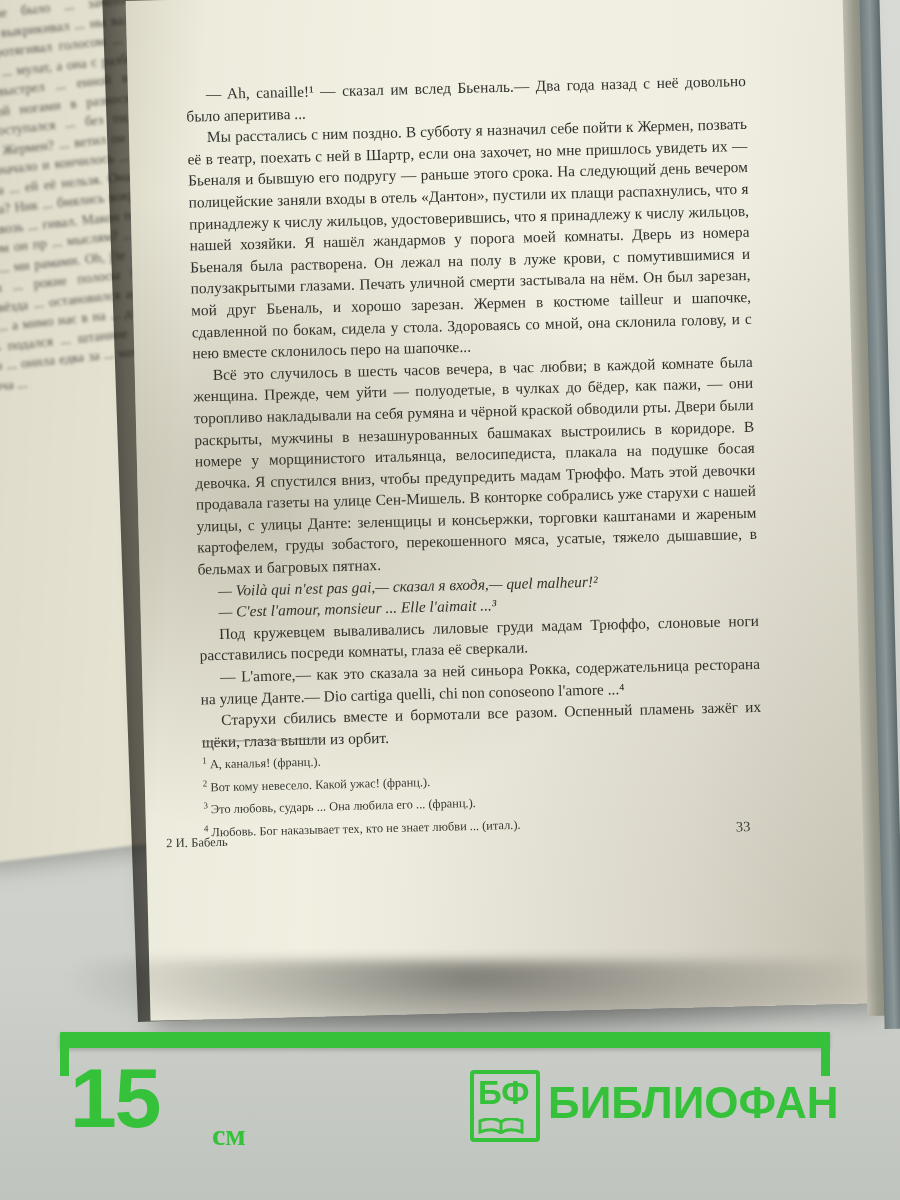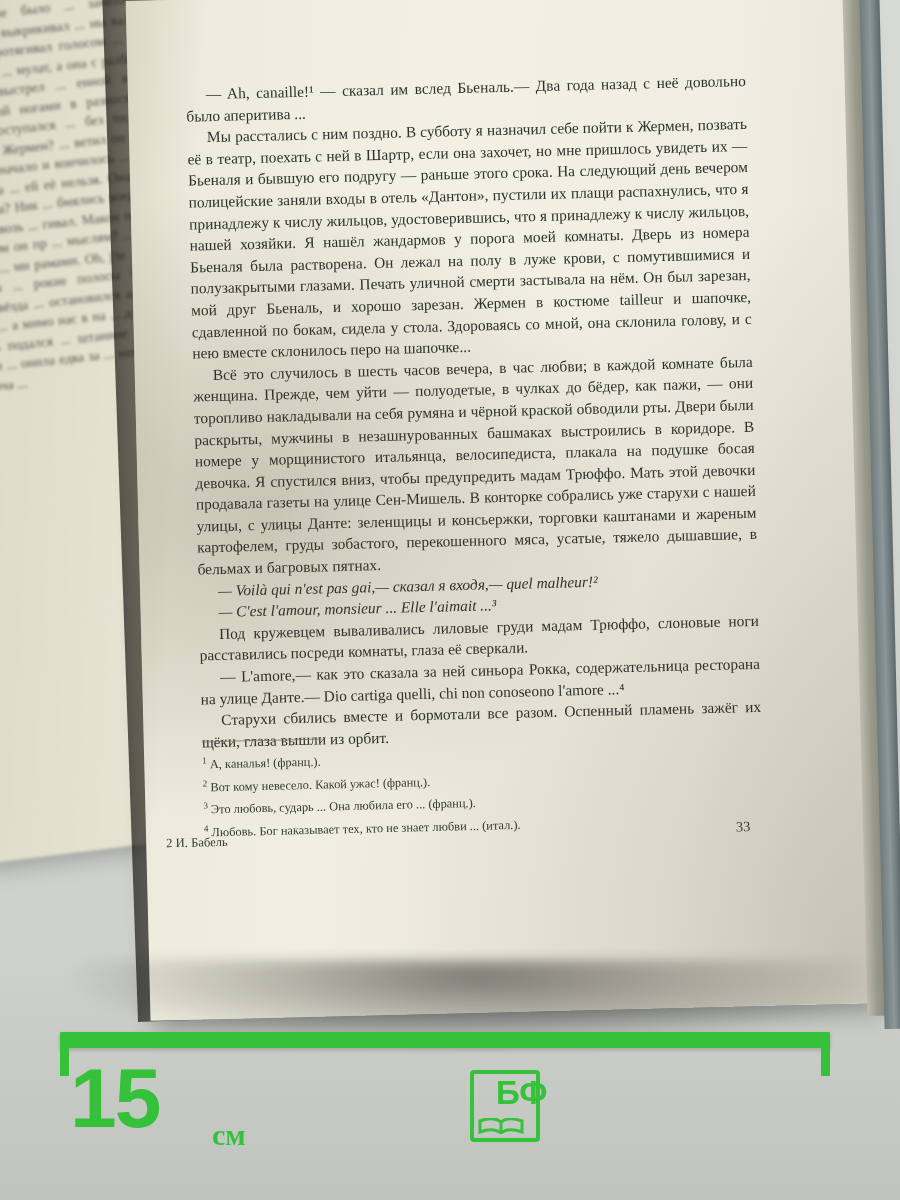--- a/index.html
+++ b/index.html
@@ -145,21 +145,21 @@
   }
 
   
   .logo-box{
     position:absolute;left:470px;top:1070px;width:62px;height:64px;
     border:4px solid #35c23a;border-radius:4px;
   }
   .logo-bf{
     position:absolute;left:478px;top:1076px;
     font-family:"Liberation Sans", sans-serif;
-    font-weight:bold;font-size:33px;color:#35c23a;line-height:33px;margin-left:18px;
+    font-weight:bold;font-size:33px;color:#35c23a;line-height:33px;
   }
   .logo-book{
     position:absolute;left:478px;top:1118px;width:46px;height:16px;
   }
   .brand{
     position:absolute;left:548px;top:1078px;
     font-family:"Liberation Sans", sans-serif;
     font-weight:bold;font-size:44px;color:#35c23a;letter-spacing:0px;
   }
 </style>
@@ -225,14 +225,15 @@
   <div class="scale-unit">см</div>
 
   <div class="logo-box"></div>
   <div class="logo-bf">БФ</div>
   <div class="logo-book">
     <svg width="46" height="16" viewBox="0 0 46 16">
       <path d="M2 3 C10 0, 18 0, 23 4 C28 0, 36 0, 44 3 L44 14 C36 11, 28 11, 23 15 C18 11, 10 11, 2 14 Z" fill="none" stroke="#35c23a" stroke-width="3"></path>
       <line x1="23" y1="4" x2="23" y2="15" stroke="#35c23a" stroke-width="3"></line>
     </svg>
   </div>
+  <div class="brand">БИБЛИОФАН</div>
 
 </div>
 
 </body></html>

